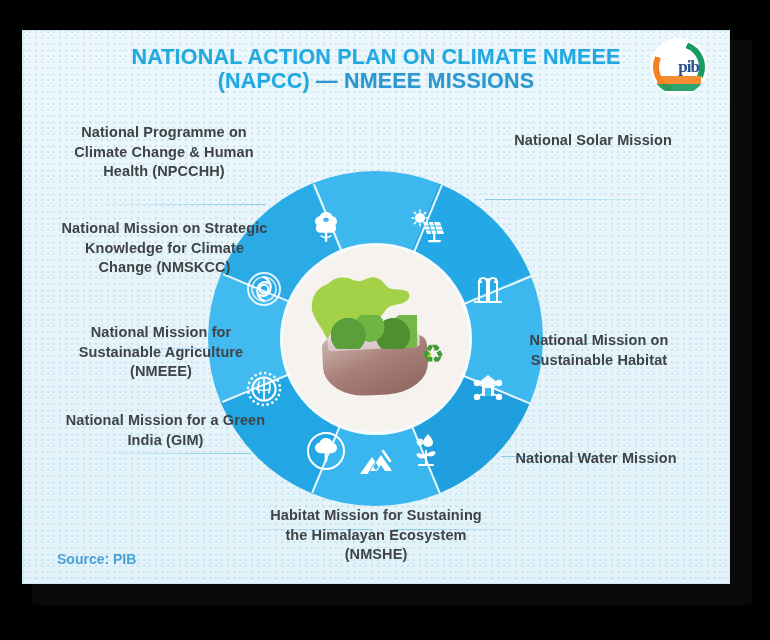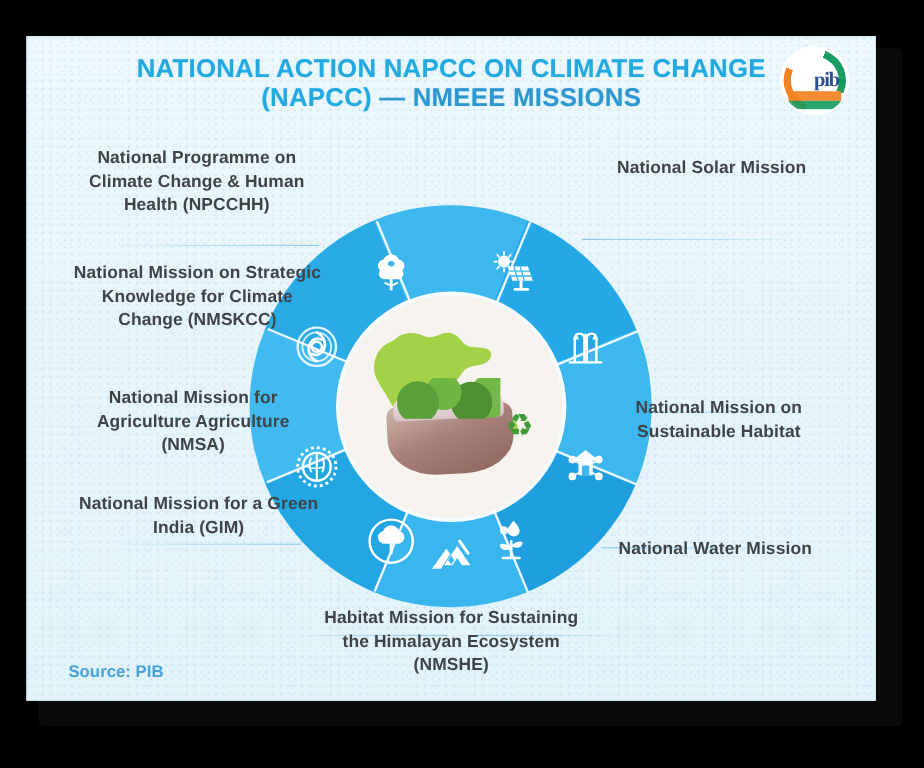--- a/index.html
+++ b/index.html
@@ -123,21 +123,21 @@
 </style>
 </head>
 <body>
 
 <div id="stage">
   <div class="card-shadow"></div>
 
   <div class="card">
 
     <div class="header">
-      <div class="title-l1">NATIONAL ACTION NAPCC ON CLIMATE CHANGE</div>
+      <div class="title-l1">NATIONAL ACTION PLAN ON CLIMATE NMEEE</div>
       <div class="title-l2">
         <span>(NAPCC)</span>
         <span class="grey">— NMEEE MISSIONS</span>
       </div>
     </div>
 
     <div class="pib-logo">
       <div class="arc-sa"></div>
       <div class="arc-gr"></div>
       <div class="inner">
@@ -280,21 +280,21 @@
           <div class="hands"></div>
           <div class="recycle">♻</div>
         </div>
       </div>
     </div>
 
     <div class="label l" style="left:36px;top:92px;width:210px;">National Programme on Climate Change &amp; Human Health (NPCCHH)</div>
 
     <div class="label l" style="left:34px;top:188px;width:215px;">National Mission on Strategic Knowledge for Climate Change (NMSKCC)</div>
 
-    <div class="label l" style="left:38px;top:292px;width:200px;">National Mission for Agriculture Agriculture (NMSA)</div>
+    <div class="label l" style="left:38px;top:292px;width:200px;">National Mission for Sustainable Agriculture (NMEEE)</div>
 
     <div class="label l" style="left:40px;top:380px;width:205px;">National Mission for a Green India (GIM)</div>
 
     <div class="label r" style="left:470px;top:100px;width:200px;">National Solar Mission</div>
 
 
     <div class="label r" style="left:470px;top:300px;width:212px;">National Mission on Sustainable Habitat</div>
 
     <div class="label r" style="left:478px;top:418px;width:190px;">National Water Mission</div>
 

